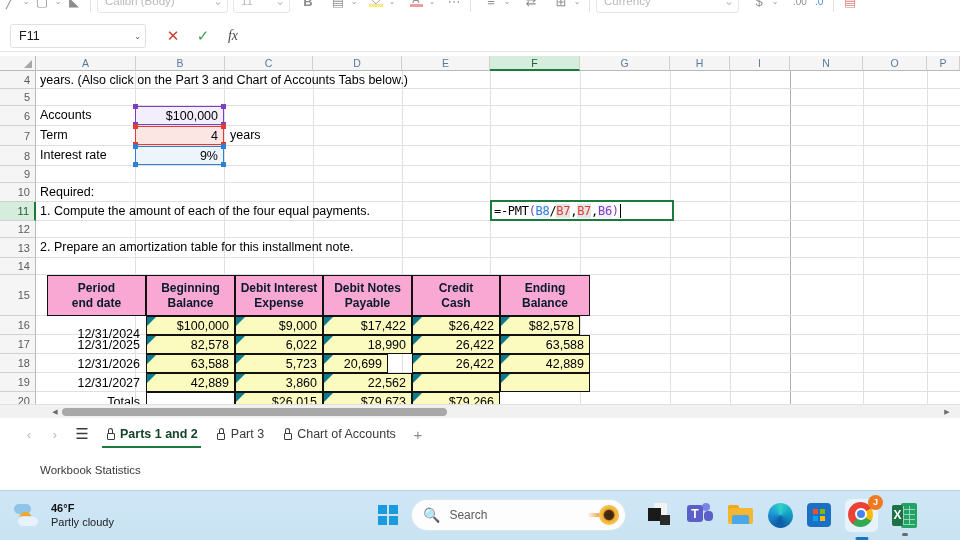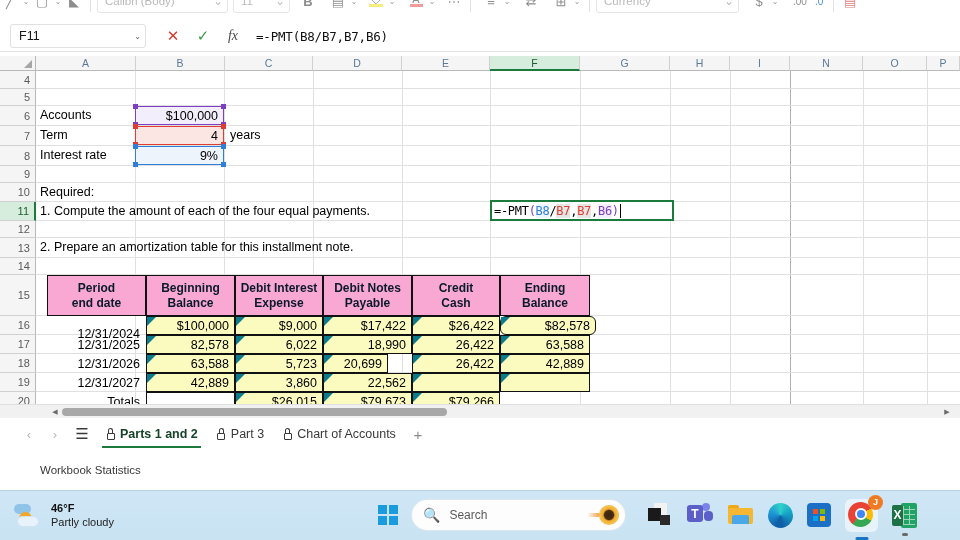--- a/index.html
+++ b/index.html
@@ -259,21 +259,20 @@
   <div class="fbar">
     <div class="namebox">
       <span class="nv">F11</span>
       <span class="nc">⌄</span>
     </div>
     <div class="fb-btns">
       <div class="fb-btn fb-x">✕</div>
       <div class="fb-btn fb-check">✓</div>
       <div class="fb-btn fb-fx">fx</div>
     </div>
-    <div class="fbinput">=-PMT(B8/B7,B7,B6)</div>
   </div>
   <div class="fbar-rule"></div>
 
   <div class="grid">
 
     <div class="corner"></div>
 
     <div class="colhdr">
       <div class="ch" style="left:36px;width:100px;">A</div>
       <div class="ch" style="left:136px;width:89px;">B</div>
@@ -333,20 +332,21 @@
       <div class="gl-h" style="top:149px;"></div>
       <div class="gl-h" style="top:166px;"></div>
       <div class="gl-h" style="top:186px;"></div>
       <div class="gl-h" style="top:203px;"></div>
       <div class="gl-h" style="top:244px;"></div>
       <div class="gl-h" style="top:263px;"></div>
       <div class="gl-h" style="top:282px;"></div>
       <div class="gl-h" style="top:301px;"></div>
       <div class="gl-h" style="top:320px;"></div>
 
+      <div class="cell l" style="left:0;top:0px;width:600px;height:17px;">years. (Also click on the Part 3 and Chart of Accounts Tabs below.)</div>
       <div class="cell l" style="left:0;top:34px;width:99px;height:20px;">Accounts</div>
       <div class="cell l" style="left:0;top:54px;width:99px;height:20px;">Term</div>
       <div class="cell l" style="left:0;top:74px;width:99px;height:20px;">Interest rate</div>
       <div class="cell l" style="left:190px;top:54px;width:80px;height:20px;">years</div>
       <div class="cell l" style="left:0;top:111px;width:99px;height:19px;">Required:</div>
       <div class="cell l" style="left:0;top:130px;width:440px;height:19px;">1.  Compute the amount of each of the four equal payments.</div>
       <div class="cell l" style="left:0;top:166px;width:440px;height:20px;">2.  Prepare an amortization table for this installment note.</div>
 
       <div class="refbox ref-purple" style="left:99px;top:35px;width:89px;height:19px;">
         <span class="hd tl"></span>
@@ -408,21 +408,21 @@
       <div class="thdr" style="left:464px;top:204px;width:90px;height:41px;">
         <span>Ending</span>
         <span>Balance</span>
       </div>
 
       <div class="dcell" style="left:11px;top:253px;width:99px;height:19px;">12/31/2024</div>
       <div class="ycell" style="left:110px;top:245px;width:89px;height:19px;">$100,000</div>
       <div class="ycell" style="left:199px;top:245px;width:88px;height:19px;">$9,000</div>
       <div class="ycell" style="left:287px;top:245px;width:89px;height:19px;">$17,422</div>
       <div class="ycell" style="left:376px;top:245px;width:88px;height:19px;">$26,422</div>
-      <div class="ycell" style="left:464px;top:245px;width:96px;height:19px;border-radius:6px;">$82,578</div>
+      <div class="ycell" style="left:464px;top:245px;width:80px;height:19px;">$82,578</div>
 
       <div class="dcell" style="left:11px;top:264px;width:99px;height:19px;">12/31/2025</div>
       <div class="ycell" style="left:110px;top:264px;width:89px;height:19px;">82,578</div>
       <div class="ycell" style="left:199px;top:264px;width:88px;height:19px;">6,022</div>
       <div class="ycell" style="left:287px;top:264px;width:89px;height:19px;">18,990</div>
       <div class="ycell" style="left:376px;top:264px;width:88px;height:19px;">26,422</div>
       <div class="ycell" style="left:464px;top:264px;width:90px;height:19px;">63,588</div>
 
       <div class="dcell" style="left:11px;top:283px;width:99px;height:19px;">12/31/2026</div>
       <div class="ycell" style="left:110px;top:283px;width:89px;height:19px;">63,588</div>

